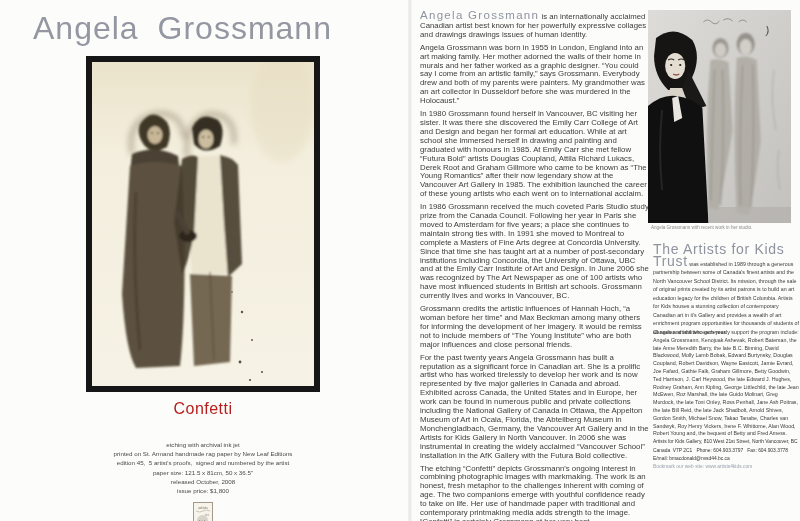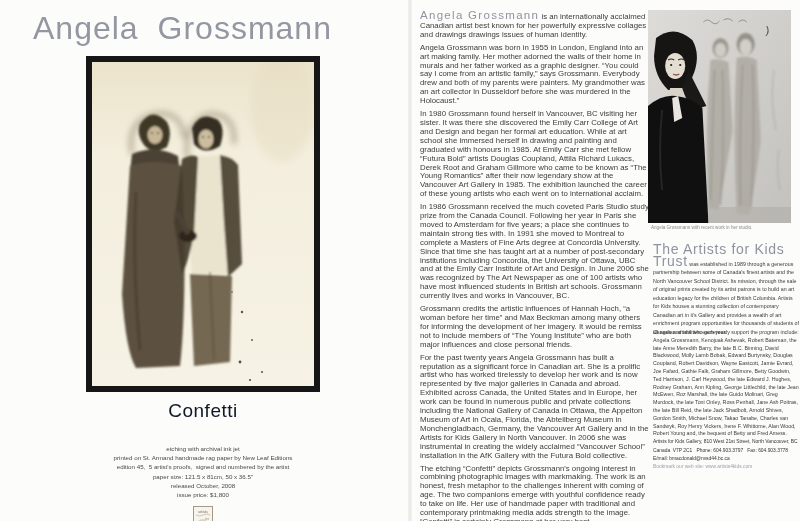--- a/index.html
+++ b/index.html
@@ -11,21 +11,21 @@
   }
   .page-divider{position:absolute;left:408px;top:0;width:4px;height:521px;
     background:linear-gradient(90deg,#f2f2ef,#e7e7e3,#f6f6f3);}
   
   .lp-title{position:absolute;left:33px;top:10px;font-size:32px;font-weight:400;
     color:#9497a2;letter-spacing:1px;word-spacing:9px;white-space:nowrap;}
   .artwork-frame{position:absolute;left:86px;top:56px;width:234px;height:336px;
     border:6px solid #161616;box-sizing:border-box;background:#f2edda;}
   .artwork-frame svg{display:block;width:100%;height:100%;}
   .lp-caption{position:absolute;left:78px;top:400px;width:250px;text-align:center;}
-  .confetti-title{font-size:19px;color:#0f172a;letter-spacing:0.5px;margin-bottom:22px;}
+  .confetti-title{font-size:16px;color:#b91c1c;letter-spacing:0.5px;margin-bottom:22px;}
   .detail-line{font-size:6.2px;line-height:9.2px;color:#4a4a4a;white-space:pre-wrap;}
   .stamp{display:inline-block;margin-top:7px;width:20px;height:27px;}
   
   .col1{position:absolute;left:420px;top:11px;width:229px;}
   .col1 p{margin:0 0 4px 0;font-size:7.8px;line-height:8.9px;color:#3c3c3c;}
   .lead-caps{font-size:11.5px;color:#8f93a0;letter-spacing:1.3px;}
   .lead-caps-sm{font-size:14px;color:#8f93a0;letter-spacing:0.7px;}
   .photo{position:absolute;left:648px;top:10px;width:143px;height:213px;}
   .photo svg{display:block;width:100%;height:100%;}
   .photo-caption{position:absolute;left:651px;top:225px;width:147px;

